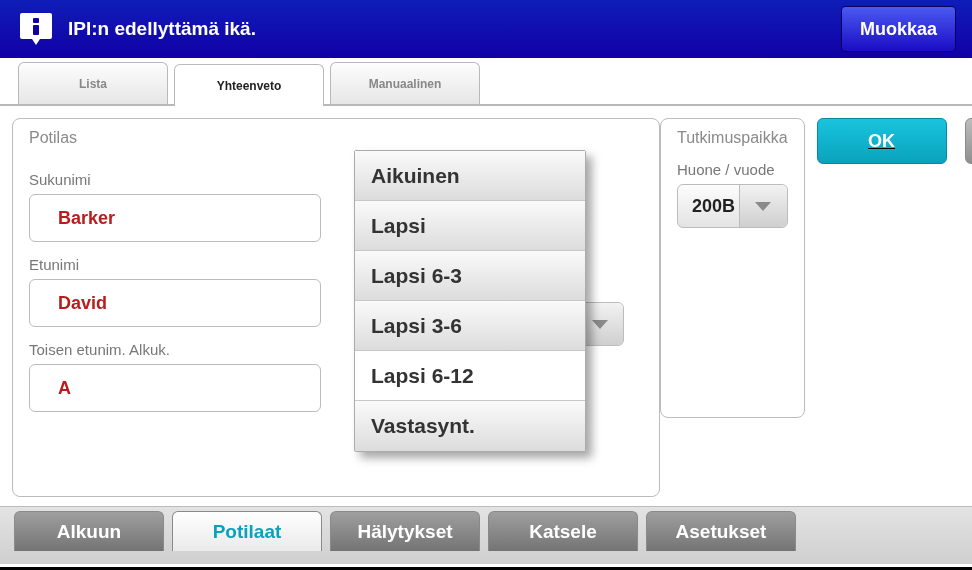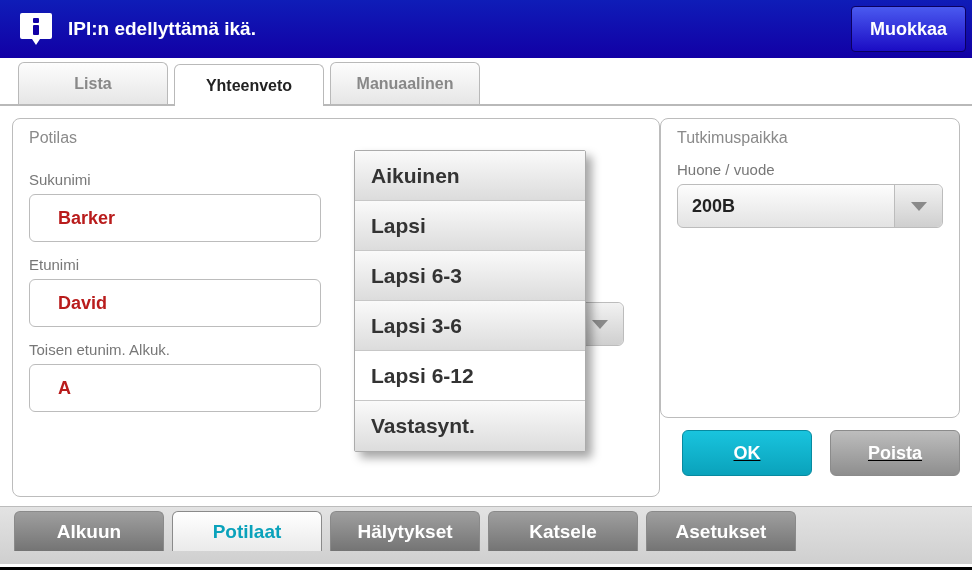--- a/index.html
+++ b/index.html
@@ -4,31 +4,31 @@
 <style>
   * { box-sizing: border-box; margin: 0; padding: 0; font-family: Verdana, Arial, sans-serif; }
   body { width: 972px; height: 570px; background: #fff; overflow: hidden; position: relative; border-bottom: 3px solid #000; }
 
   
   .appbar { height: 58px; background: linear-gradient(#0f1db8, #1200a5); display: flex; align-items: center; color: #fff; }
   .appbar .info-icon { width: 36px; height: 36px; margin: 0 14px 0 18px; }
   .appbar .title { font-size: 19px; font-weight: bold; }
   .appbar .spacer { flex: 1; }
   .appbar .edit-btn {
-    margin-right: 6px; height: 46px; padding: 0 18px; font-size: 18px; font-weight: bold;
+    margin-right: 16px; height: 46px; padding: 0 18px; font-size: 18px; font-weight: bold;
     color: #fff; background: linear-gradient(#4a5af0, #1b0cc4); border: 1px solid #0b0060;
     border-radius: 4px; cursor: pointer;
   }
 
   
   .tabstrip { height: 48px; display: flex; align-items: flex-end; border-bottom: 2px solid #b9b9b9; padding-left: 18px; gap: 6px; }
   .tab {
     height: 42px; min-width: 150px; padding: 4px 24px; display: flex; align-items: center; justify-content: center;
     border: 1px solid #b9b9b9; border-bottom: none; border-radius: 6px 6px 0 0;
-    background: linear-gradient(#fdfdfd, #e6e6e6); font-size: 16px; font-weight: bold; color: #888;
+    background: linear-gradient(#fdfdfd, #e6e6e6); font-size: 12px; font-weight: bold; color: #888;
     cursor: pointer;
   }
   .tab.active { background: #fff; color: #222; position: relative; top: 2px; }
 
   
   .main { position: absolute; top: 106px; left: 0; right: 0; bottom: 70px; padding: 12px 12px 0 12px; display: flex; }
 
   .panel {
     border: 1px solid #bcbcbc; border-radius: 8px; background: #fff;
     padding: 10px 16px 16px 16px; position: relative;
@@ -36,21 +36,21 @@
   .panel-title { color: #8a8a8a; font-size: 16px; margin-bottom: 10px; }
 
   .patient-panel { flex: 1; display: flex; gap: 30px; }
   .col { flex: 1; display: flex; flex-direction: column; }
   .field-label { color: #777; font-size: 15px; margin: 14px 0 6px; }
   .text-field {
     height: 48px; border: 1px solid #bcbcbc; border-radius: 6px; background: #fff;
     font-size: 18px; font-weight: bold; color: #b91c1c; padding: 0 28px; display: flex; align-items: center;
   }
 
-  .site-col { width: 300px; display: flex; flex-direction: column; gap: 12px; }
+  .site-col { width: 300px; display: flex; gap: 12px; }
   .site-panel { height: 300px; }
 
   .select-field {
     height: 44px; border: 1px solid #bcbcbc; border-radius: 6px;
     background: linear-gradient(#fdfdfd, #e3e3e3); display: flex; align-items: center;
     font-size: 18px; font-weight: bold; color: #222; padding-left: 14px; cursor: pointer; position: relative;
   }
   .select-field .chevron {
     position: absolute; right: 0; top: 0; bottom: 0; width: 48px;
     background: linear-gradient(#f2f2f2, #cfcfcf); border-left: 1px solid #bcbcbc; border-radius: 0 6px 6px 0;

